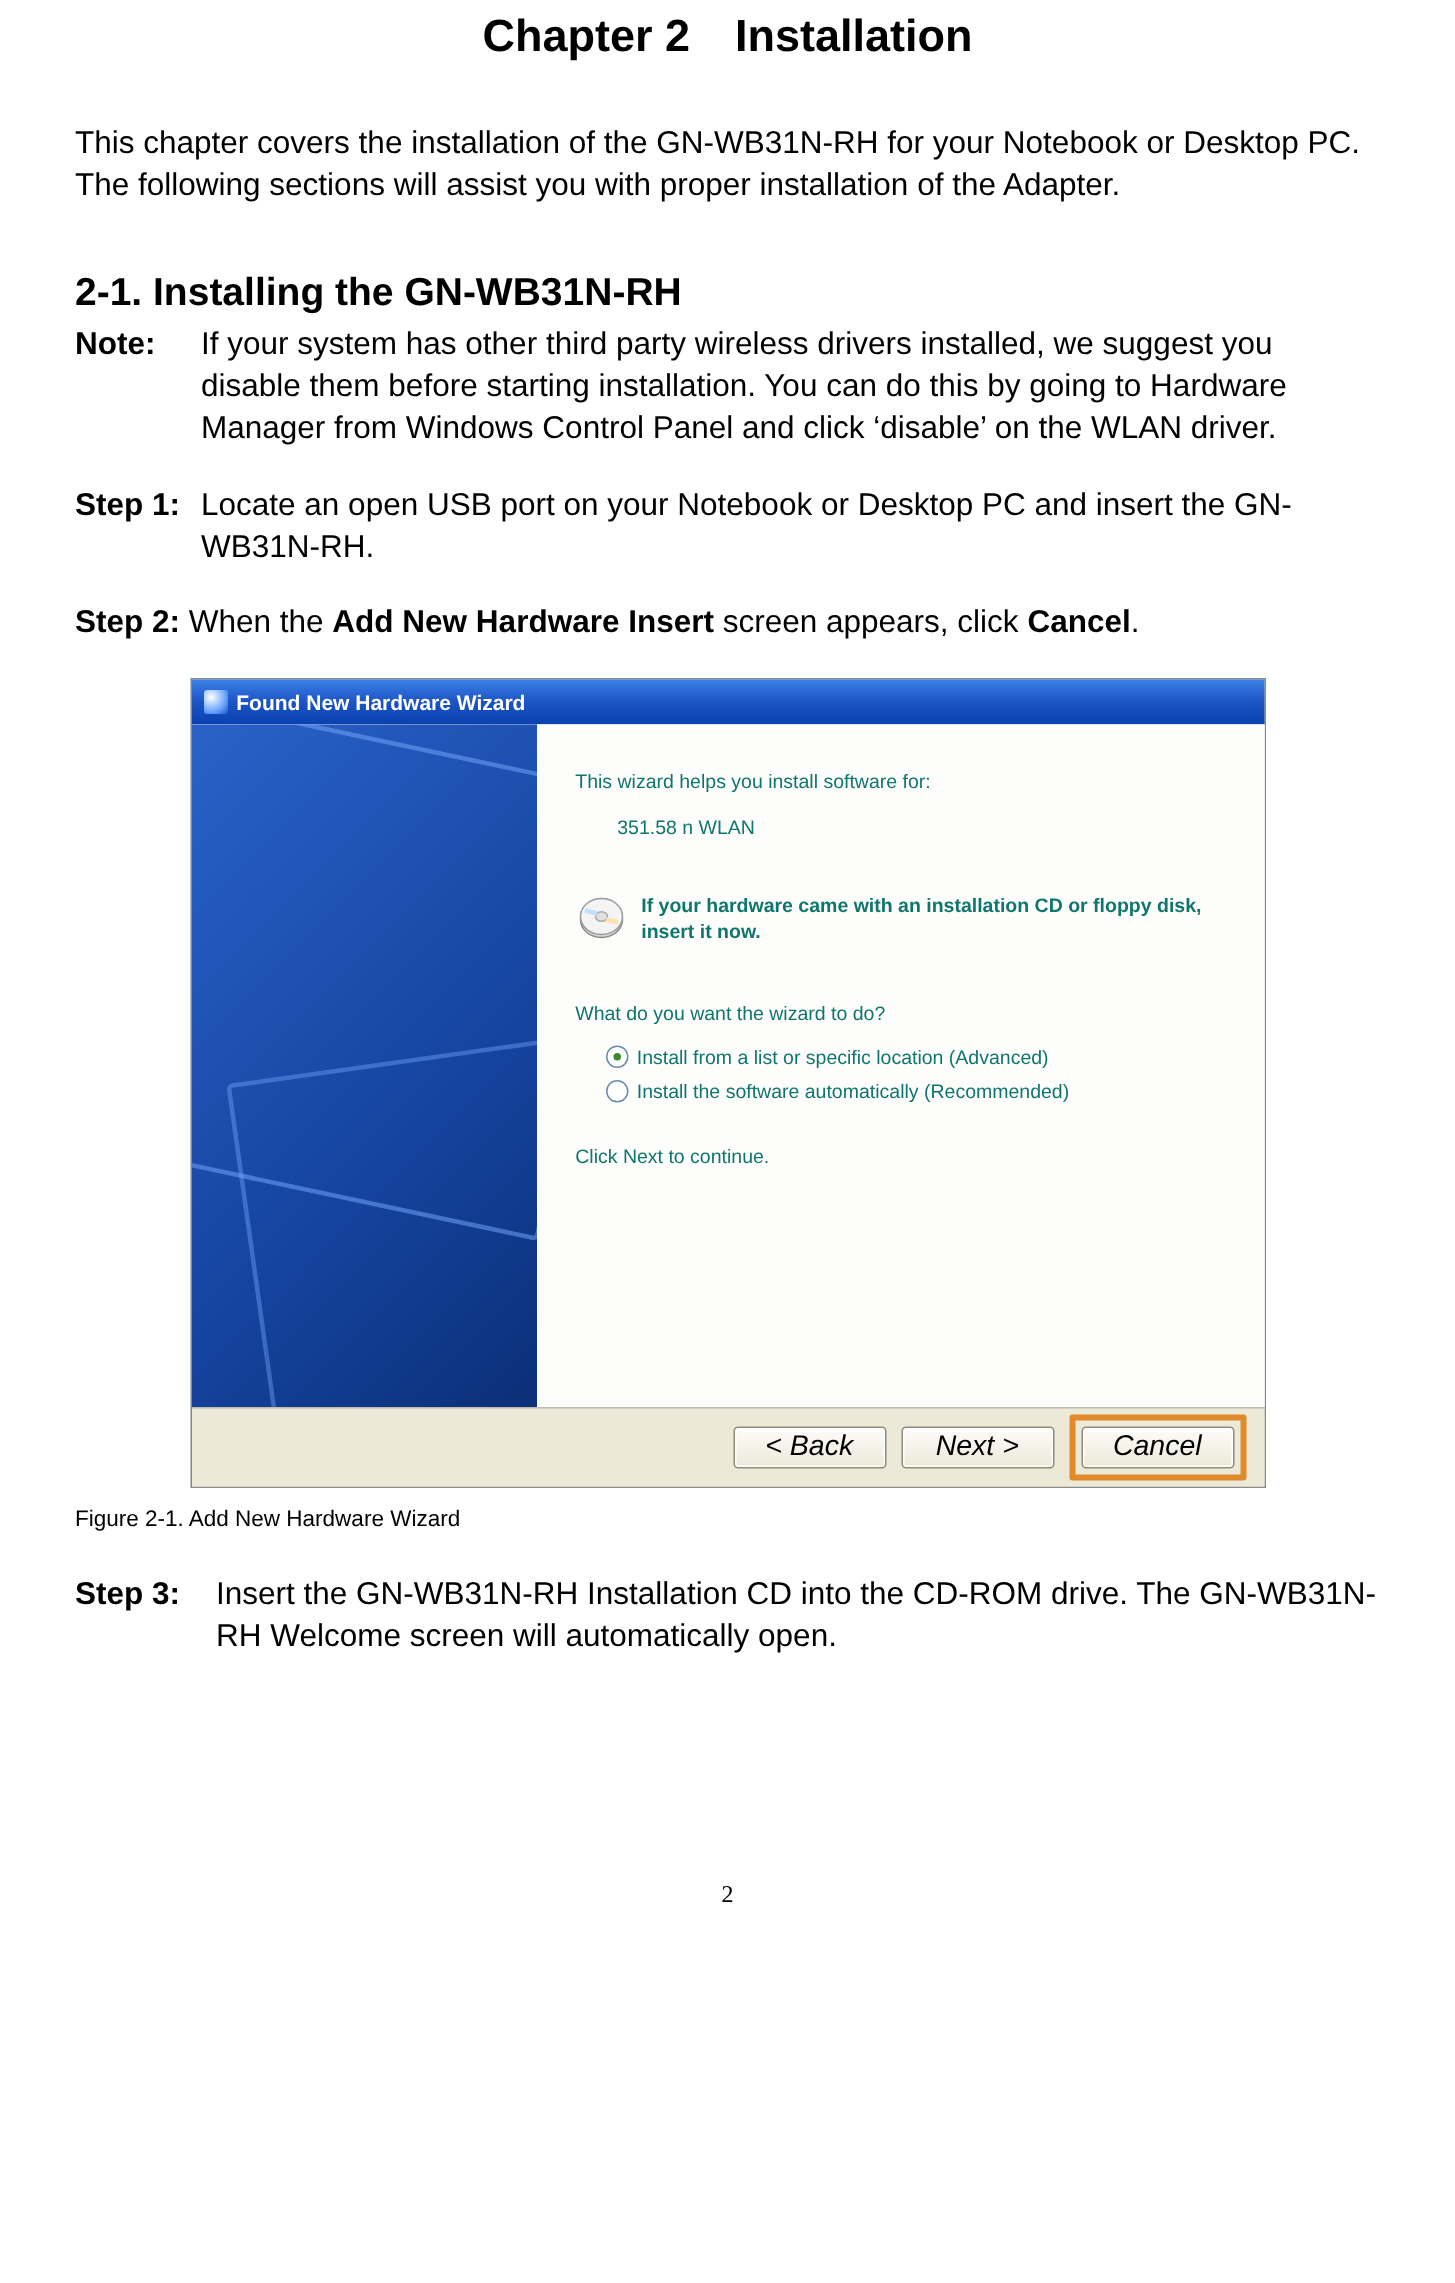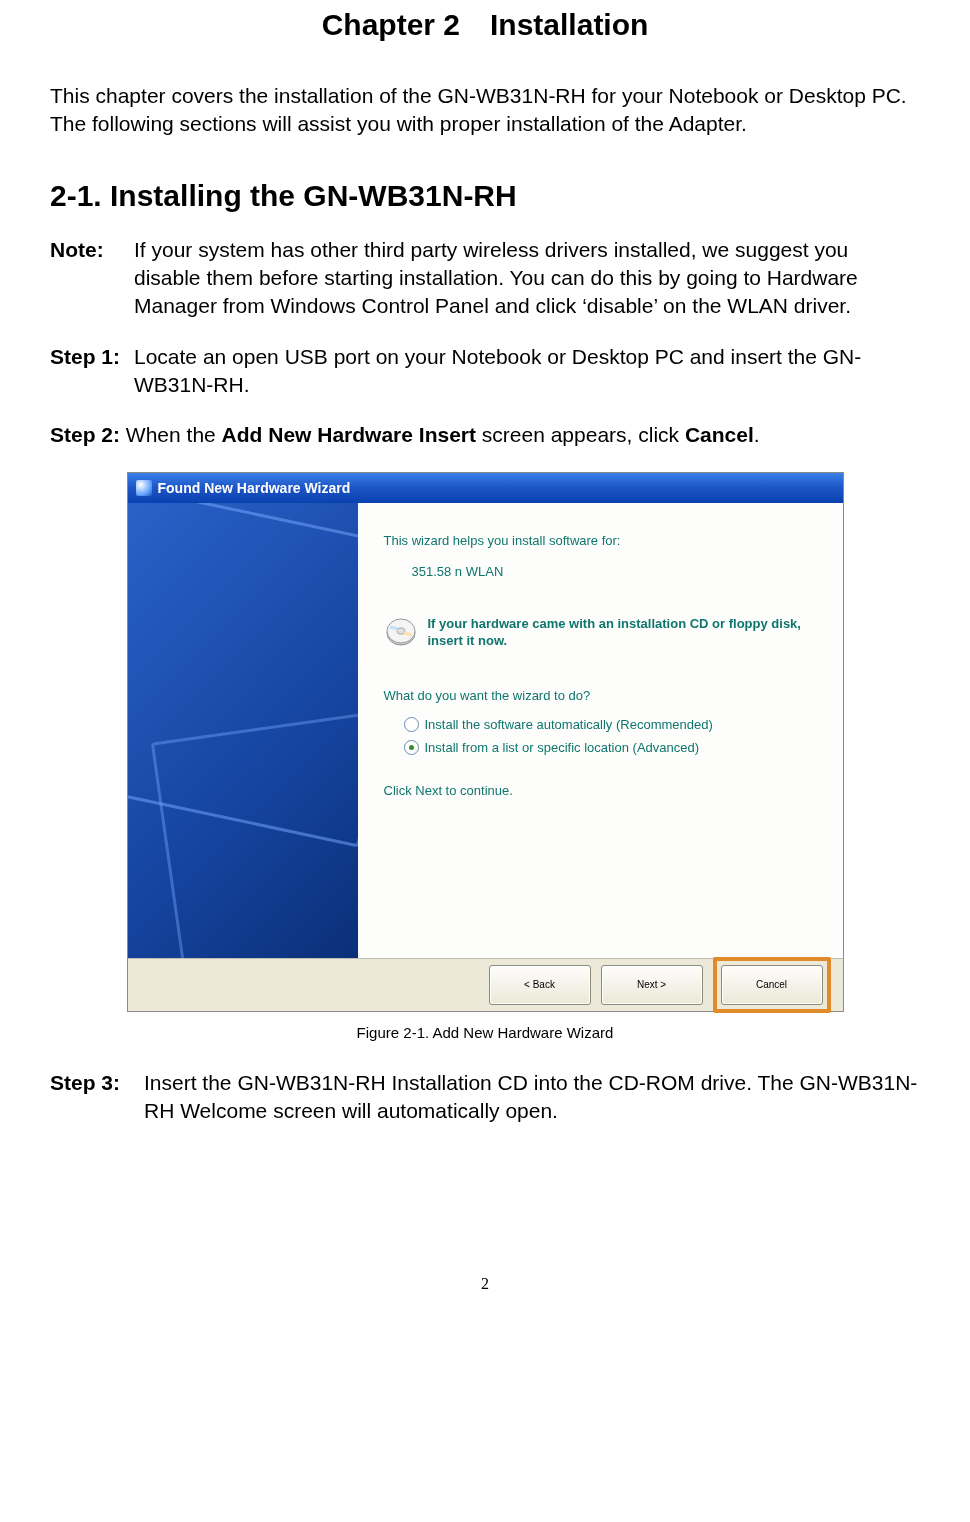--- a/index.html
+++ b/index.html
@@ -20,23 +20,23 @@
     font-weight: bold;
     margin-top: 8px;
     margin-bottom: 40px;
   }
   .intro {
     font-size: 21px;
     line-height: 1.35;
     margin-bottom: 40px;
   }
   .section-heading {
-    font-size: 30px;
-    font-weight: bold;
-    margin-bottom: 23px;
+    font-size: 26px;
+    font-weight: bold;
+    margin-bottom: 6px;
   }
   .labeled-para {
     font-size: 21px;
     line-height: 1.35;
     margin-bottom: 22px;
     display: flex;
   }
   .labeled-para .label {
     font-weight: bold;
     flex: 0 0 auto;
@@ -135,39 +135,39 @@
     border-top: 1px solid #c0bcae;
     height: 52px;
     display: flex;
     align-items: center;
     justify-content: flex-end;
     padding: 0 12px;
     gap: 10px;
   }
   .xp-button {
     min-width: 102px;
-    height: 40px;
+    height: 28px;
     border: 1px solid #8d8d7c;
     border-radius: 3px;
     background: linear-gradient(#fdfdfb, #ece9d8);
     font-family: Tahoma, Arial, sans-serif;
-    font-size: 10px;
+    font-size: 19px;
     color: #000;
     box-shadow: inset 0 0 0 1px #fff;
+    font-style: italic;
   }
   .cancel-highlight {
     display: inline-flex;
     align-items: center;
     justify-content: center;
     padding: 4px;
     border: 4px solid #e08a2a;
     border-radius: 2px;
   }
   .figure-caption {
-    text-align: center;
     font-size: 15px;
     margin: 10px 0 28px 0;
   }
   .page-number {
     text-align: center;
     font-family: "Times New Roman", serif;
     font-size: 16px;
     margin-top: 150px;
   }
 </style>
@@ -213,28 +213,28 @@
               <ellipse cx="17" cy="16" rx="14" ry="12" fill="#f4f4f4" stroke="#999"></ellipse>
               <ellipse cx="17" cy="16" rx="4" ry="3.2" fill="#e0e0e0" stroke="#aaa"></ellipse>
               <path d="M6 12 L14 14" stroke="#c0e0ff" stroke-width="3"></path>
               <path d="M20 18 L28 20" stroke="#ffe0b0" stroke-width="3"></path>
             </svg>
           </span>
           <div class="wr-cdtext">If your hardware came with an installation CD or floppy disk, insert it now.</div>
         </div>
         <div class="wr-question">What do you want the wizard to do?</div>
         <div class="radio-row">
-          <span class="radio-outer"></span>
-          <span>Install the software automatically (Recommended)</span>
-        </div>
-        <div class="radio-row">
           <span class="radio-outer">
               <span class="radio-dot"></span>
             </span>
           <span>Install from a list or specific location (Advanced)</span>
+        </div>
+        <div class="radio-row">
+          <span class="radio-outer"></span>
+          <span>Install the software automatically (Recommended)</span>
         </div>
         <div class="wr-continue">Click Next to continue.</div>
       </div>
     </div>
     <div class="wizard-footer">
       <button class="xp-button">&lt; Back</button>
       <button class="xp-button">Next &gt;</button>
       <span class="cancel-highlight">
         <button class="xp-button">Cancel</button>
       </span>

